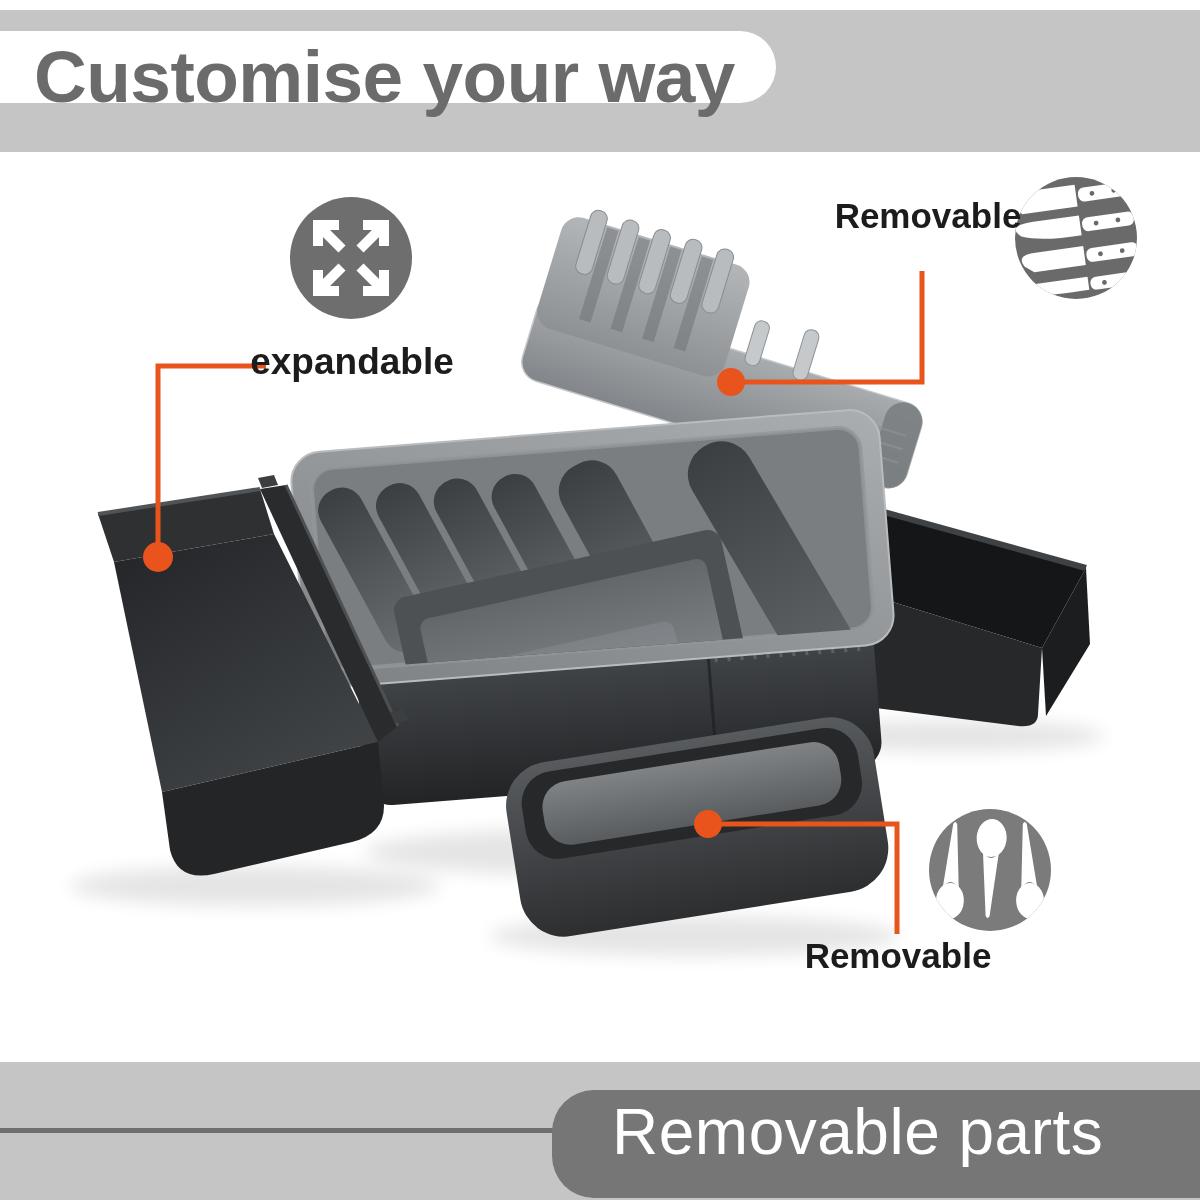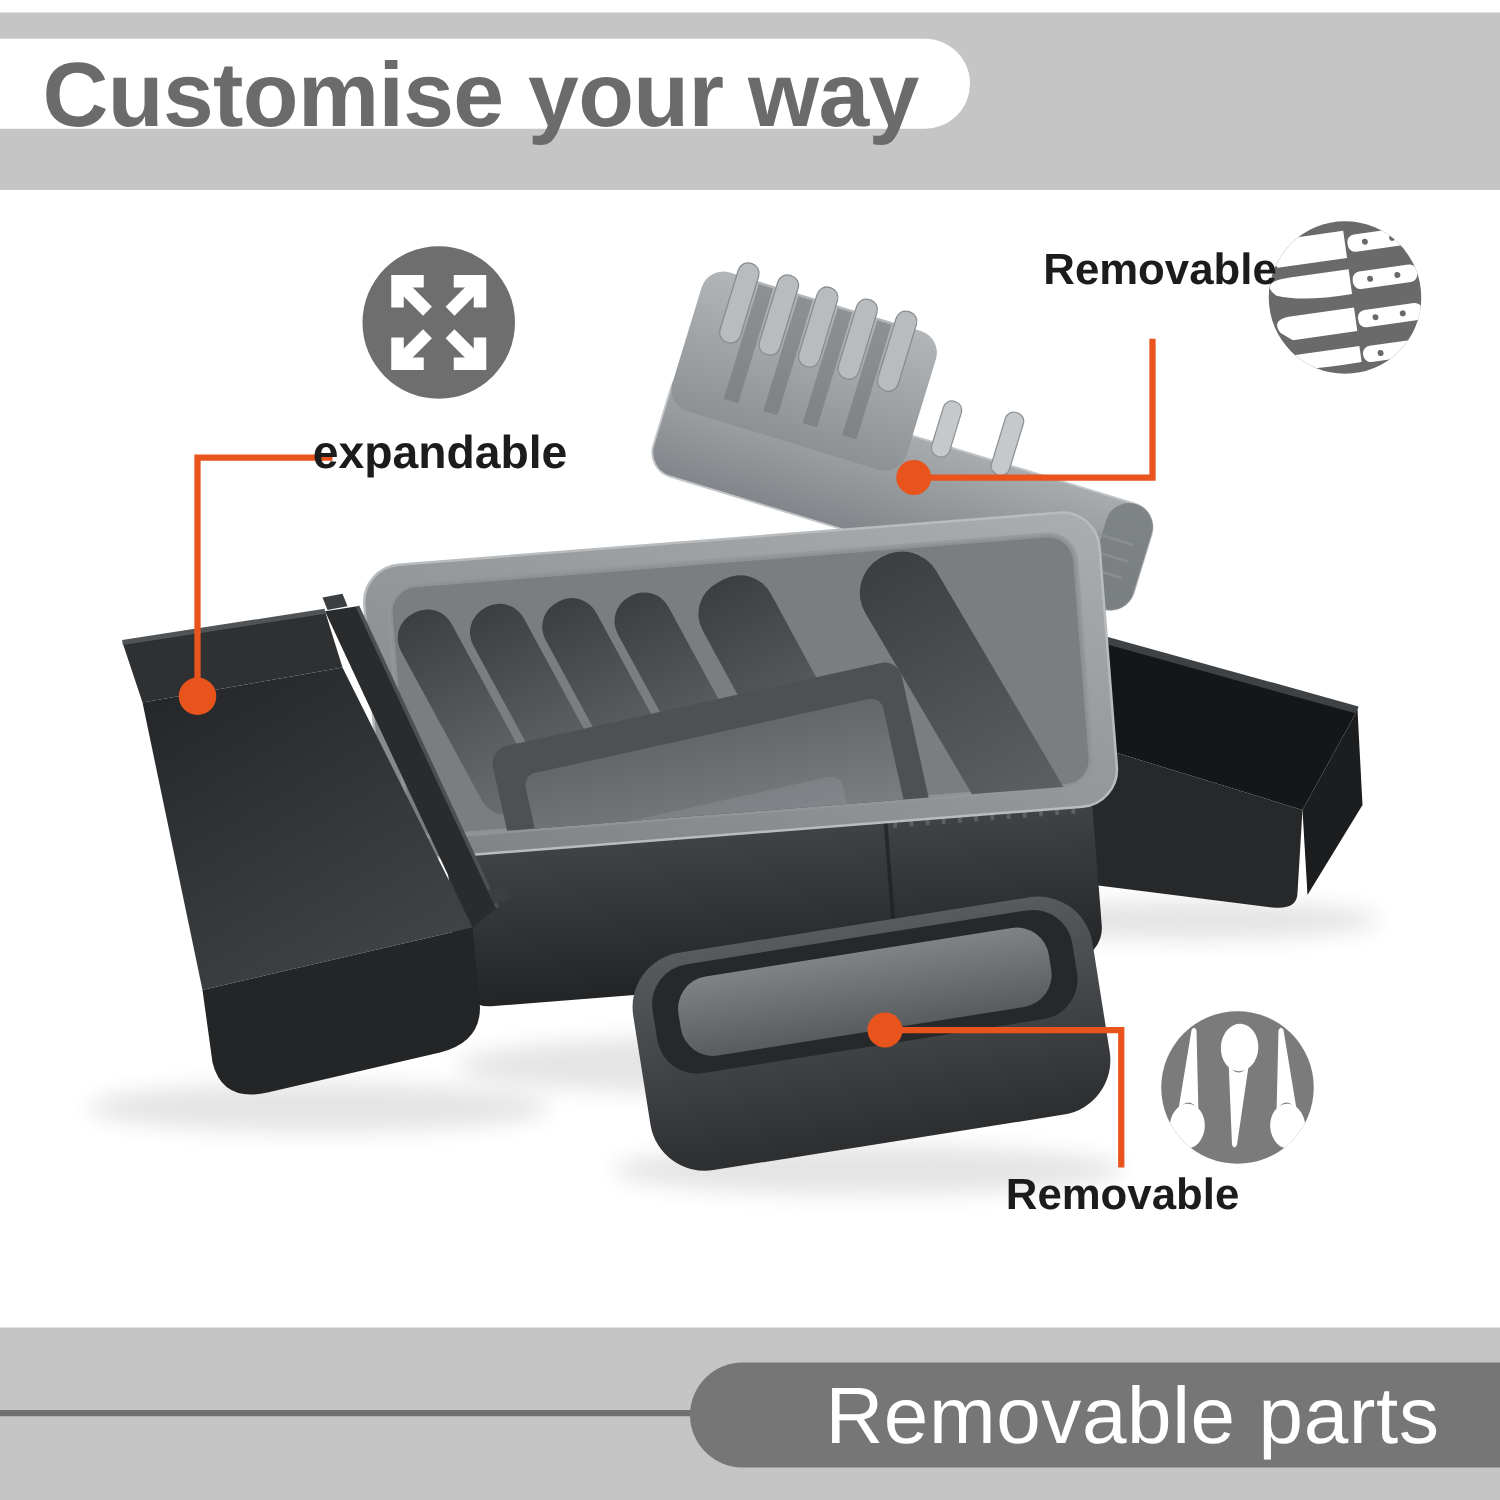--- a/index.html
+++ b/index.html
@@ -48,23 +48,23 @@
   }
   .label .line{display:block;white-space:nowrap;}
   .label-expandable{left:200px;top:324px;width:304px;font-size:37px;line-height:44px;margin-top:16px;}
   .label-knife{left:778px;top:194px;width:300px;font-size:35px;line-height:44px;}
   .label-teaspoon{left:748px;top:934px;width:300px;font-size:35px;line-height:44px;}
   .footer-rule{
     position:absolute;left:0;top:1128px;width:557px;height:5px;
     background:var(--footer-rule);z-index:5;
   }
   .footer-banner{
-    position:absolute;left:552px;top:1090px;width:648px;height:84px;
+    position:absolute;left:552px;top:1090px;width:648px;height:108px;
     background:var(--footer-banner);
-    border-radius:42px 0 0 42px;z-index:6;text-align:center;
+    border-radius:42px 0 0 42px;z-index:6;
   }
   .footer-banner .footer-label{
     color:#ffffff;font-size:64px;font-weight:400;line-height:84px;
     padding-left:60px;letter-spacing:0.5px;white-space:nowrap;
   }
   .accent-line{stroke:var(--accent);stroke-width:5;fill:none;}
   .accent-dot{fill:var(--accent);}
 </style>
 </head>
 <body>

